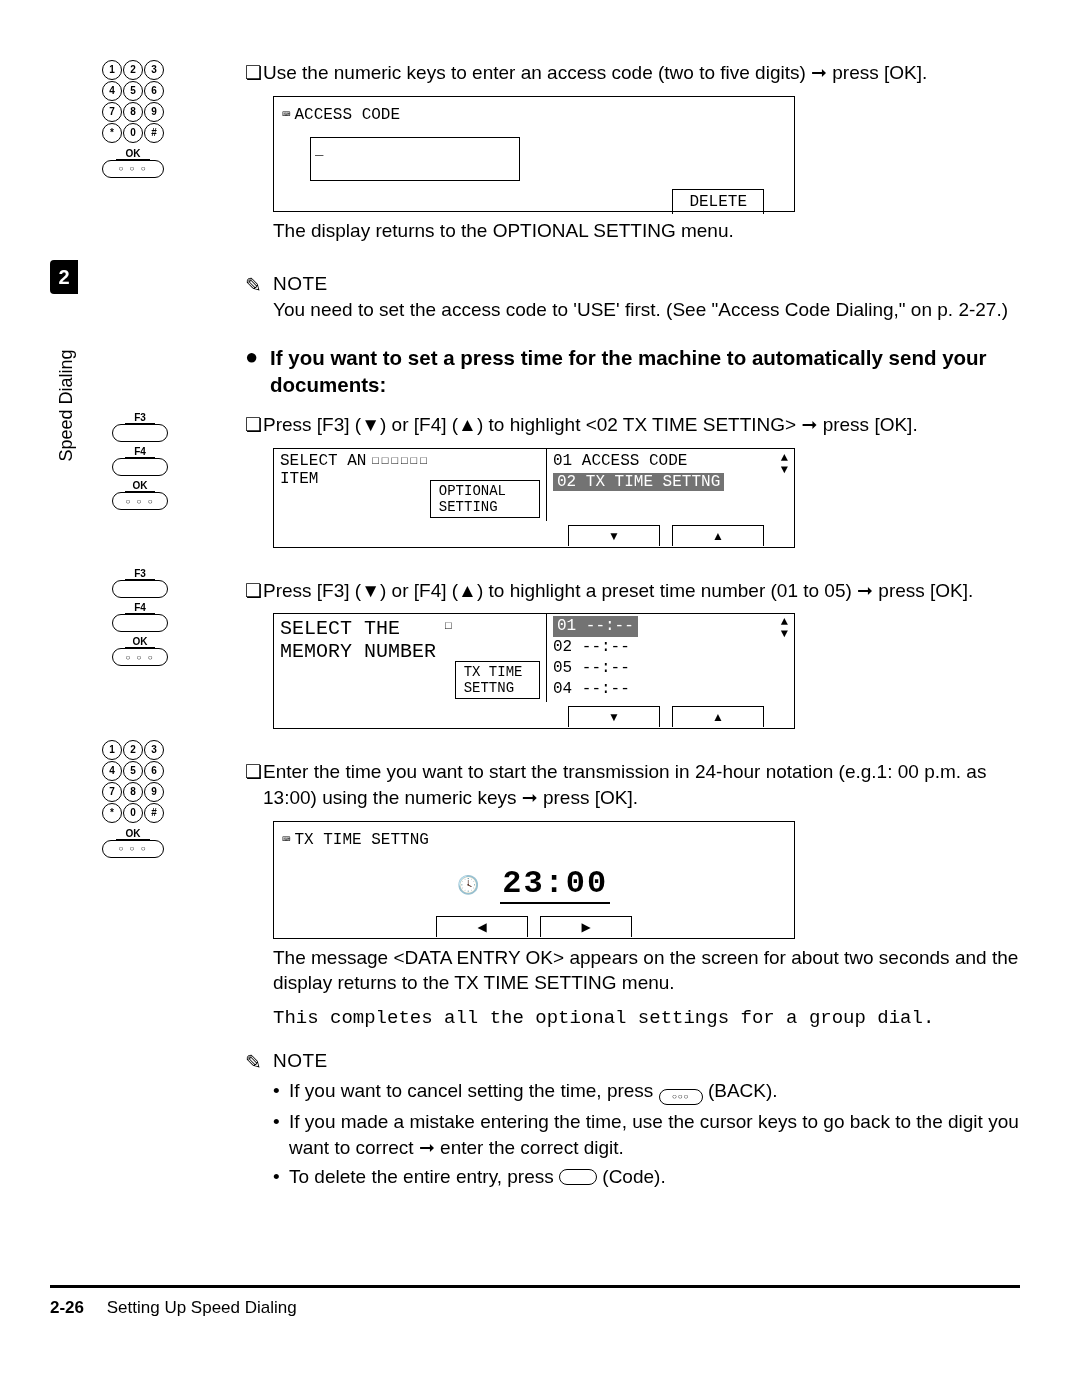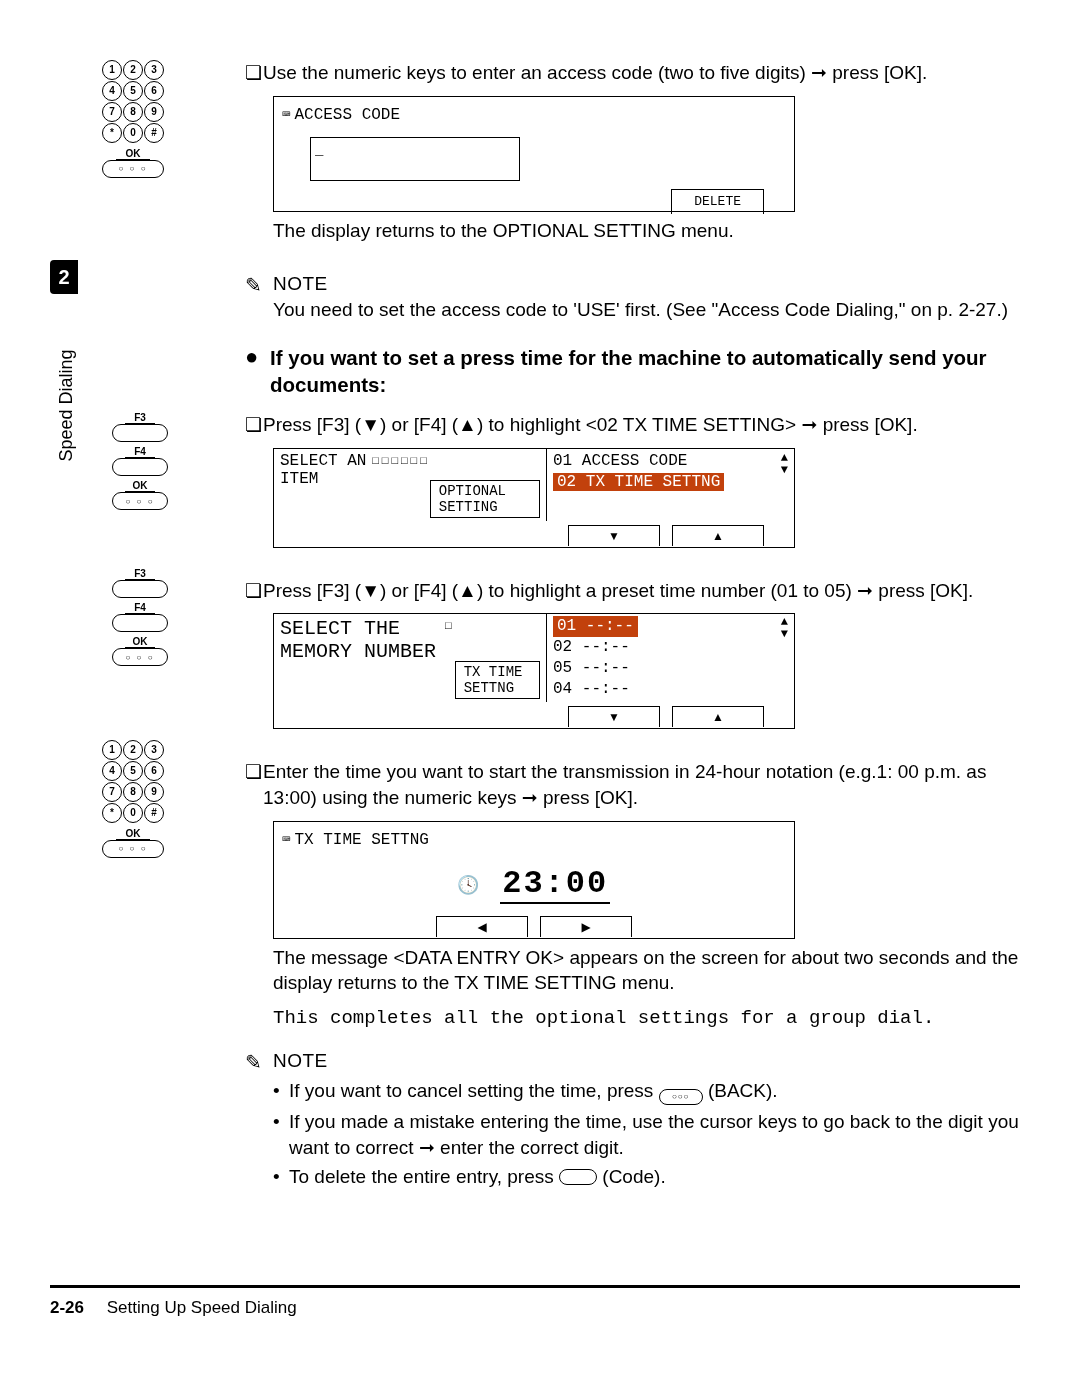--- a/index.html
+++ b/index.html
@@ -173,23 +173,23 @@
     display:flex;
     justify-content:center;
     gap:12px;
     height:26px;
     align-items: flex-start;
   }
   .small-box {
     border-top:1.5px solid #000;
     border-left:1.5px solid #000;
     border-right:1.5px solid #000;
-    padding:2px 22px;
+    padding:2px 16px;
     font-family:"Courier New", monospace;
-    font-size:13px;
+    font-size:16px;
     height:20px;
     display:flex;
     align-items:center;
     justify-content:center;
     margin-top:4px;
   }
   .inner-label-box {
     border:1.5px solid #000;
     padding:2px 8px;
     font-size:14px;
@@ -218,21 +218,21 @@
   }
   .bullet-head {
     display:flex;
     align-items:flex-start;
     margin-top:22px;
     margin-bottom: 14px;
   }
   .big-bullet { width:28px; font-size:22px; line-height:1.1;}
   .bullet-text { font-size:20.5px; font-weight:bold; line-height:1.3;}
   .list-item-hl {
-    background:#c2410c;
+    background:#737373;
     color:#fff;
     display:inline-block;
     padding:0 4px;
   }
   .footer-rule {
     position:absolute;
     left:0; right:0;
     bottom:60px;
     border-top:3px solid #000;
   }

